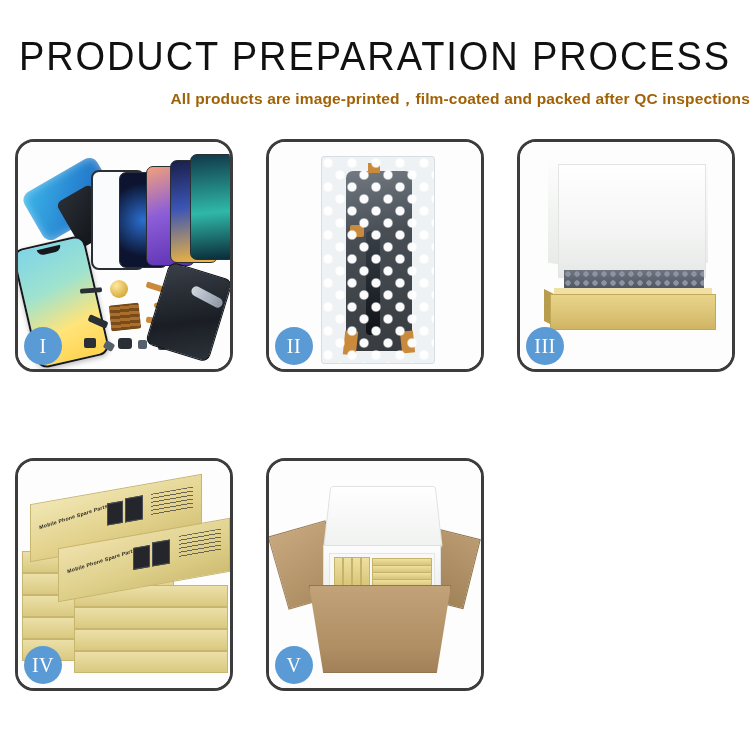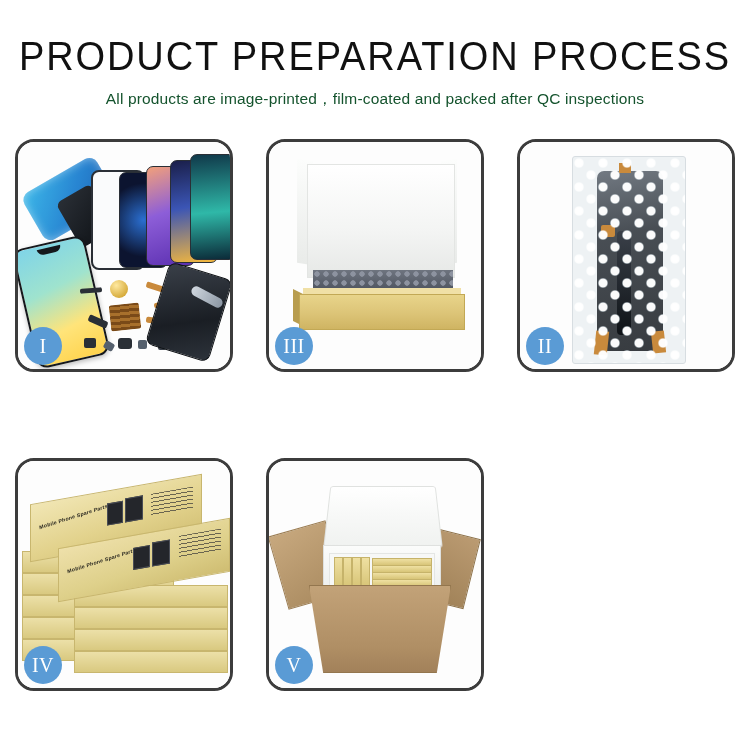--- a/index.html
+++ b/index.html
@@ -18,24 +18,25 @@
     font-weight:500;
     letter-spacing:2.0px;
     color:#111111;
     line-height:1;
     transform:scaleX(0.95);
     white-space:nowrap;
   }
   .subtitle{
     margin-top:13px;
     font-size:15.5px;
-    font-weight:400;
-    color:#14532d;
+    font-weight:700;
+    color:#a16207;
     letter-spacing:0.15px;
     white-space:nowrap;
+    text-align:right;
   }
 
   
   .grid{
     position:absolute;
     left:15px;top:139px;
     width:720px;height:552px;
     display:grid;
     grid-template-columns:repeat(3,218px);
     grid-template-rows:repeat(2,233px);
@@ -344,47 +345,47 @@
         <div class="flex f7"></div>
         <div class="flex f8"></div>
         <div class="flex f9"></div>
         <div class="flex f10"></div>
         <div class="backcover"></div>
         <div class="tool"></div>
       </div>
       <div class="badge">I</div>
     </div>
 
-    <div class="panel p3">
-      <div class="scene">
-        <div class="lidflapL"></div>
-        <div class="lidflapR"></div>
-        <div class="foamlid"></div>
-        <div class="contents"></div>
-        <div class="boxrim"></div>
-        <div class="boxL"></div>
-        <div class="boxfront"></div>
-      </div>
-      <div class="badge">III</div>
-    </div>
-
     <div class="panel p2">
       <div class="scene">
         <div class="bag">
           <div class="inner"></div>
           <div class="cable"></div>
           <div class="tape1"></div>
           <div class="tape2"></div>
           <div class="tape3"></div>
           <div class="tape4"></div>
           <div class="bubbles"></div>
           <div class="bubbles2"></div>
         </div>
       </div>
       <div class="badge">II</div>
+    </div>
+
+    <div class="panel p3">
+      <div class="scene">
+        <div class="lidflapL"></div>
+        <div class="lidflapR"></div>
+        <div class="foamlid"></div>
+        <div class="contents"></div>
+        <div class="boxrim"></div>
+        <div class="boxL"></div>
+        <div class="boxfront"></div>
+      </div>
+      <div class="badge">III</div>
     </div>
 
     <div class="panel p4">
       <div class="scene">
         <div class="stack">
           <div class="lyr" style="top:62px;"></div>
           <div class="lyr" style="top:84px;"></div>
           <div class="lyr" style="top:106px;"></div>
           <div class="lyr" style="top:128px;"></div>
           <div class="lyr" style="top:150px;"></div>

